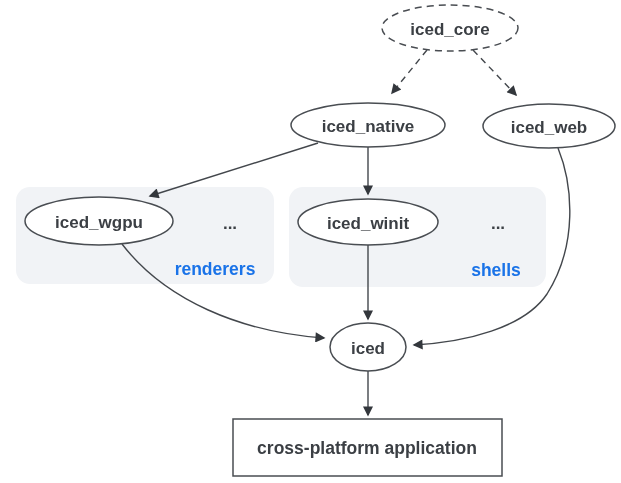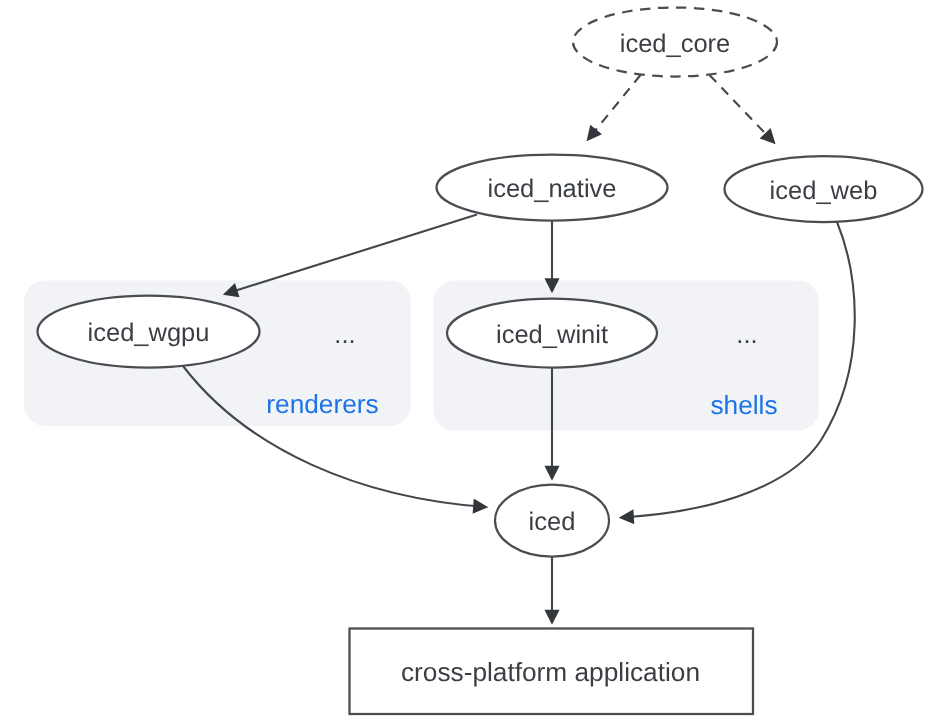--- a/index.html
+++ b/index.html
@@ -8,20 +8,21 @@
     background: #ffffff;
     width: 621px;
     height: 483px;
     overflow: hidden;
     font-family: "Liberation Sans", sans-serif;
   }
   .canvas {
     position: relative;
     width: 621px;
     height: 483px;
+    font-weight: bold;
   }
   svg { display: block; }
 
   .group-box {
     fill: #f1f3f6;
     stroke: none;
   }
   .node-shape {
     fill: #ffffff;
     stroke: #494d52;

